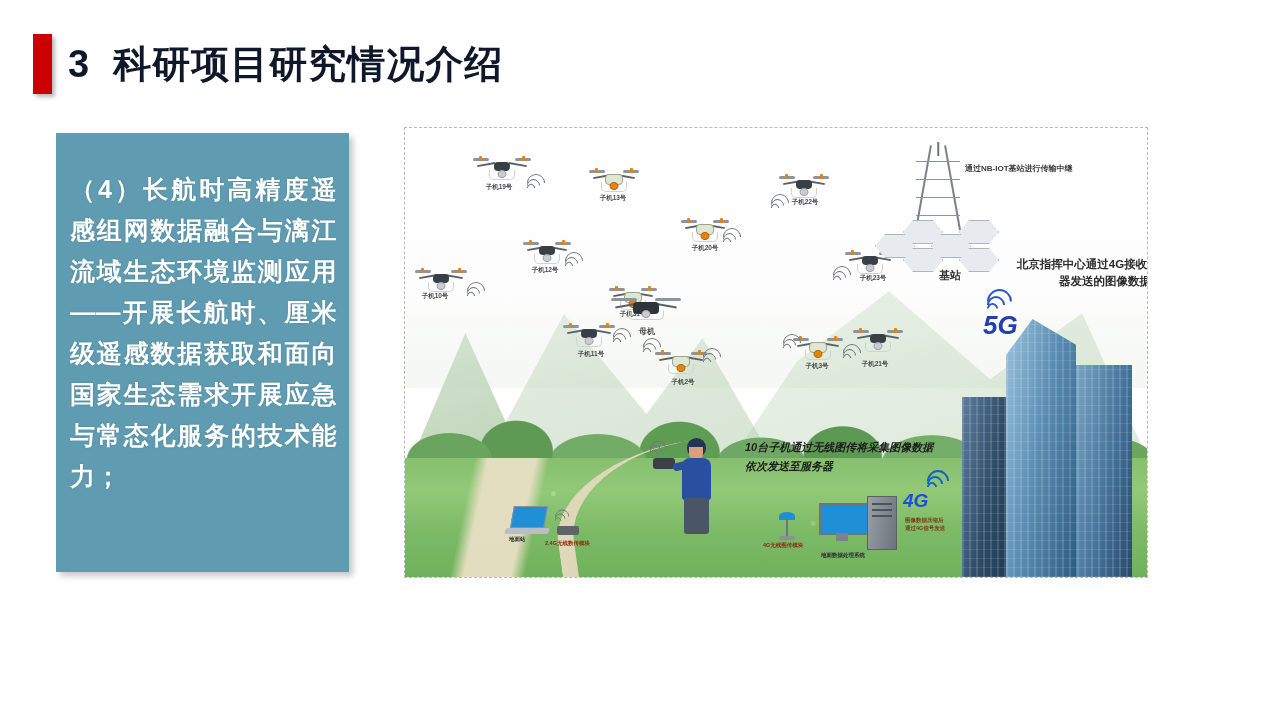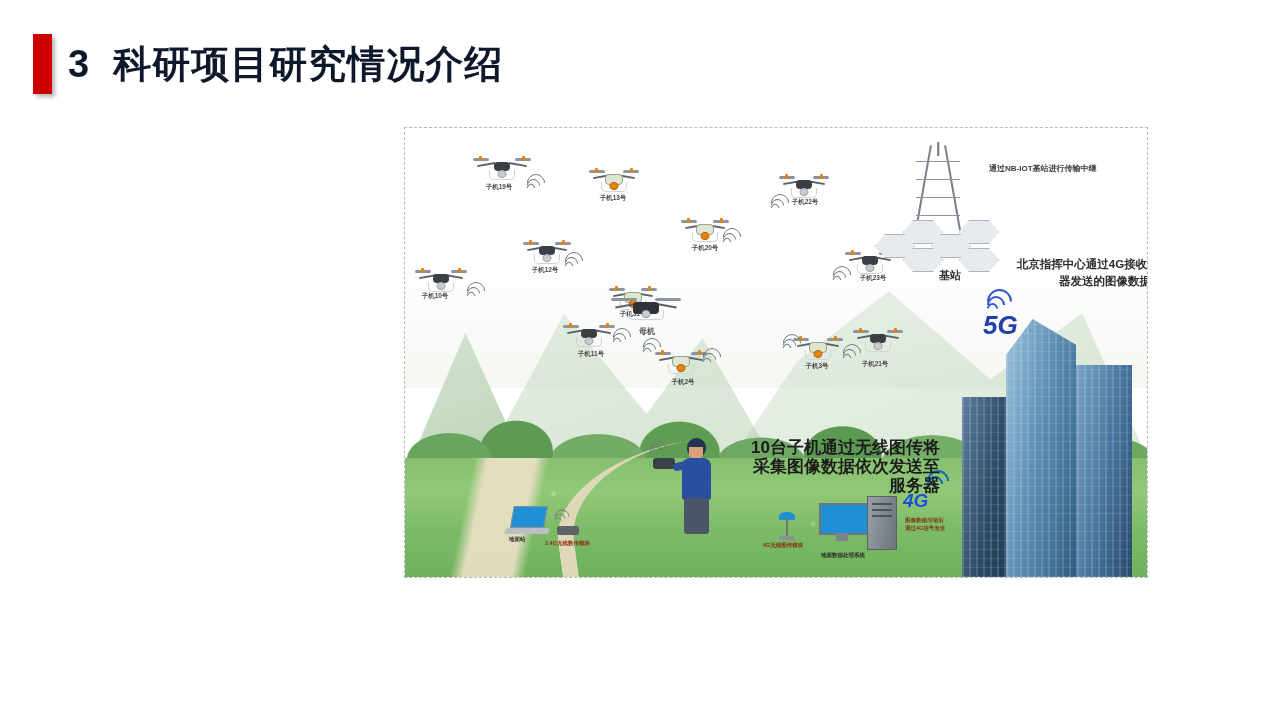--- a/index.html
+++ b/index.html
@@ -123,21 +123,21 @@
   .tower .leg.l{left:20px;transform:rotate(10deg);transform-origin:bottom;}
   .tower .leg.r{right:20px;transform:rotate(-10deg);transform-origin:bottom;}
   .tower .xb{position:absolute;left:21px;right:21px;height:1px;background:#8d939a;}
   .tower .tip{position:absolute;left:50%;top:0;transform:translateX(-50%);
     width:1.5px;height:14px;background:#6e747b;}
   .hexes{position:absolute;left:470px;top:90px;width:132px;height:56px;}
   .hex{position:absolute;width:38px;height:22px;background:#e7eaee;
     border:1px solid #aeb4ba;
     clip-path:polygon(25% 0%,75% 0%,100% 50%,75% 100%,25% 100%,0% 50%);}
   .tower-text{position:absolute;left:560px;top:34px;width:160px;
-    font-size:8px;color:#3b3b3b;line-height:13px;font-weight:bold;margin-left:24px;}
+    font-size:8px;color:#3b3b3b;line-height:13px;font-weight:bold;}
   .tower-label{position:absolute;left:505px;top:140px;width:80px;text-align:center;
     font-size:11px;font-weight:bold;color:#333;}
 
   
   .fiveg{position:absolute;left:578px;top:182px;color:#2340a8;
     font-size:26px;font-weight:bold;font-style:italic;}
   .fiveg-arcs{position:absolute;left:582px;top:160px;width:26px;height:26px;}
   .fiveg-arcs i{position:absolute;left:0;bottom:0;border:2.4px solid #2f55c8;
     border-right-color:transparent;border-bottom-color:transparent;
     border-radius:50%;transform:rotate(45deg);}
@@ -208,41 +208,44 @@
     background:#2b4fa0;border-radius:4px;transform:rotate(-14deg);}
   .person .legs{position:absolute;left:9px;top:60px;width:25px;height:36px;
     background:#4a5668;border-radius:3px;}
   .ctrl{position:absolute;left:248px;top:330px;width:22px;height:11px;
     background:#3b4048;border-radius:3px;}
 
   
   .callout{position:absolute;color:#1c1c1c;font-weight:bold;line-height:19px;}
   .c-ground{left:12px;top:355px;width:150px;font-size:13.5px;text-align:center;}
   .c-remote{left:218px;top:372px;width:160px;font-size:13.5px;text-align:center;}
-  .c-10{left:340px;top:310px;width:195px;font-size:17px;text-align:right;}
+  .c-10{left:340px;top:310px;width:195px;font-size:11px;text-align:left;font-style:italic;}
 
   .microlabel{position:absolute;font-size:5.5px;font-weight:bold;color:#2a2a2a;
     white-space:nowrap;}
   .microlabel.red{color:#8a2b10;}
 
   .caption-sm{position:absolute;font-size:5.5px;line-height:8px;font-weight:bold;
     color:#7a3b16;width:42px;}
 </style>
 </head>
 <body>
 
 <div class="slide">
 
   <div class="header">
     <div class="title-bar"></div>
     <div class="title-text">
       <span>3</span>&nbsp;&nbsp;<span>科研项目研究情况介绍</span>
     </div>
   </div>
 
+  <div class="text-panel">
+    <div class="body">（4）长航时高精度遥感组网数据融合与漓江流域生态环境监测应用——开展长航时、厘米级遥感数据获取和面向国家生态需求开展应急与常态化服务的技术能力；</div>
+  </div>
 
   <div class="diagram">
 
     <div class="sky"></div>
     <div class="mountain m3"></div>
     <div class="mountain m2"></div>
     <div class="mountain m1"></div>
     <div class="treeline"></div>
     <div class="field"></div>
     <div class="path"></div>

